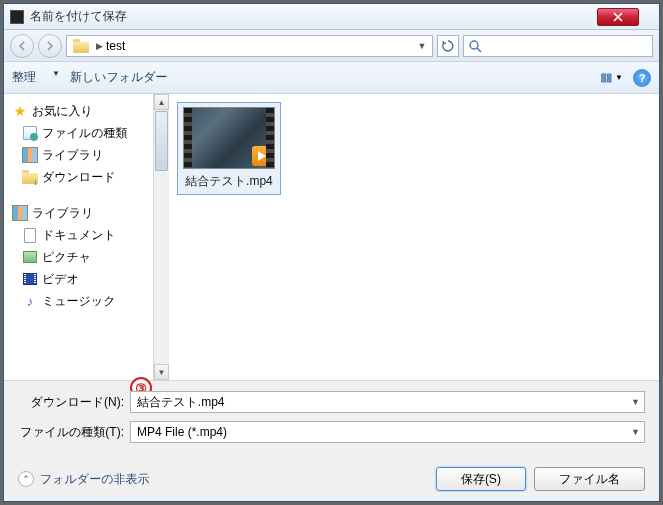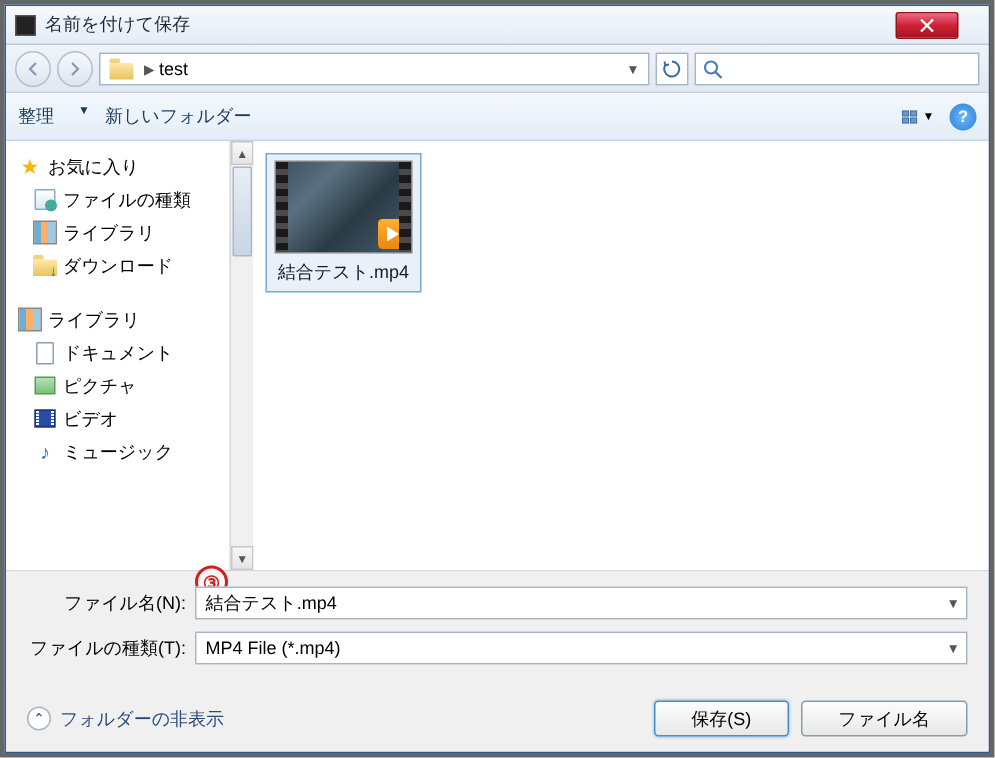--- a/index.html
+++ b/index.html
@@ -205,21 +205,21 @@
           <div class="play-badge"></div>
         </div>
         <div class="file-label">結合テスト.mp4</div>
       </div>
     </div>
   </div>
 
   <div class="form-area">
     <div class="form-row">
       <div class="annot">③</div>
-      <div class="form-label">ファイル名(N):</div>
+      <div class="form-label">ダウンロード(N):</div>
       <div class="form-control">
         <span>結合テスト.mp4</span>
         <span class="drop">▼</span>
       </div>
     </div>
     <div class="form-row">
       <div class="form-label">ファイルの種類(T):</div>
       <div class="form-control">
         <span>MP4 File (*.mp4)</span>
         <span class="drop">▼</span>

